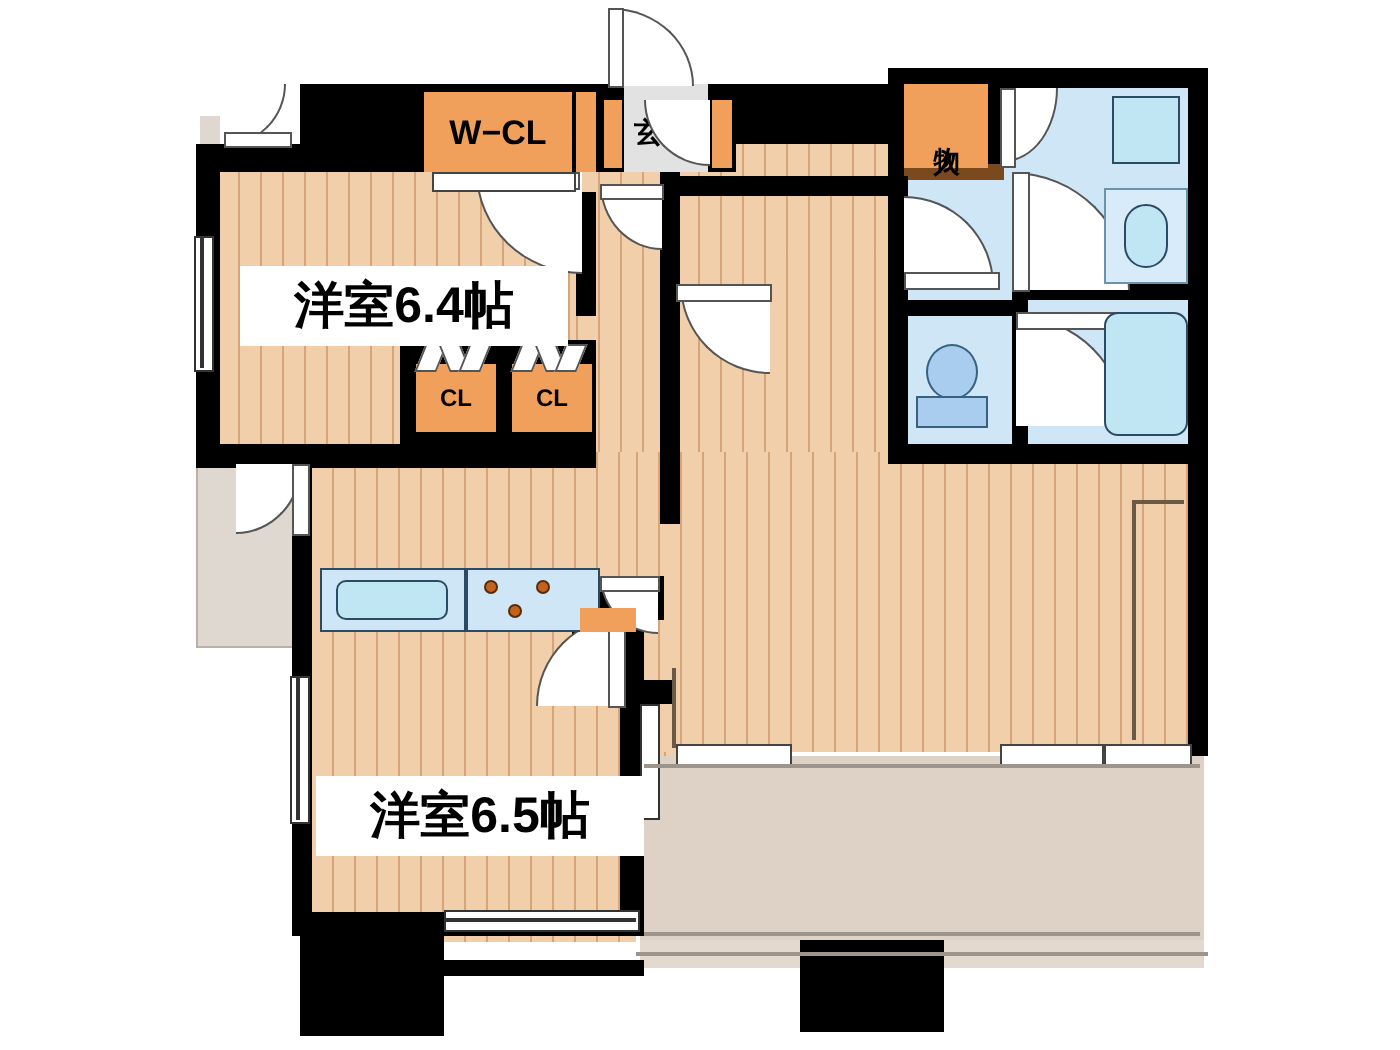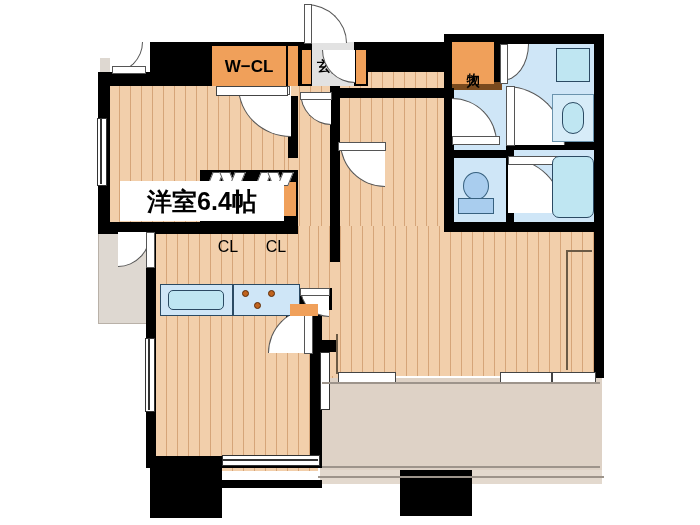--- a/index.html
+++ b/index.html
@@ -20,21 +20,21 @@
   .closet{background:#f0a05a;}
   .genkan{background:#e2e2e2;}
   .balcony{background:#ded2c6;}
   .grey{background:#ded8d1;}
 
   
   .lbl{position:absolute;background:#ffffff;color:#000;
        font-weight:bold;white-space:nowrap;line-height:1;
        display:flex;align-items:center;justify-content:center;}
   .lbl-room{font-size:25px;letter-spacing:0px;padding:3px 4px;}
-  .lbl-cl{font-size:16px;background:transparent;font-weight:400;margin-top:48px;}
+  .lbl-cl{font-size:12px;background:transparent;font-weight:700;}
   .lbl-wcl{font-size:17px;background:transparent;font-weight:600;}
   .lbl-sm{font-size:13px;background:transparent;font-weight:600;
           writing-mode:vertical-rl;line-height:1.05;}
   .lbl-gen{font-size:14px;background:transparent;font-weight:600;}
   .lbl-bal{font-size:16px;background:transparent;font-weight:bold;letter-spacing:1px;}
 
   
   .swing{position:absolute;border:1.6px solid #555;background:#ffffff;}
   .sw-tl{border-radius:100% 0 0 0;border-right:none;border-bottom:none;}
   .sw-tr{border-radius:0 100% 0 0;border-left:none;border-bottom:none;}
@@ -234,18 +234,19 @@
 
   <div class="abs" style="left:322px;top:382px;width:278px;height:1.5px;background:#9d948b;"></div>
   <div class="abs" style="left:322px;top:466px;width:278px;height:1.5px;background:#9d948b;"></div>
   <div class="abs" style="left:318px;top:476px;width:286px;height:1.5px;background:#9d948b;"></div>
 
   <div class="abs" style="left:566px;top:250px;width:1.5px;height:120px;background:#6b5a45;"></div>
   <div class="abs" style="left:566px;top:250px;width:26px;height:1.5px;background:#6b5a45;"></div>
 
   <div class="abs" style="left:336px;top:334px;width:1.5px;height:40px;background:#6b5a45;"></div>
 
-  <div class="lbl lbl-room" style="left:120px;top:133px;width:156px;height:34px;margin-top:48px;">洋室6.4帖</div>
-
+  <div class="lbl lbl-room" style="left:120px;top:133px;width:156px;height:34px;">洋室6.4帖</div>
+
+  <div class="lbl lbl-room" style="left:158px;top:388px;width:156px;height:34px;">洋室6.5帖</div>
 
 
 
 </div>
 
 </body></html>

